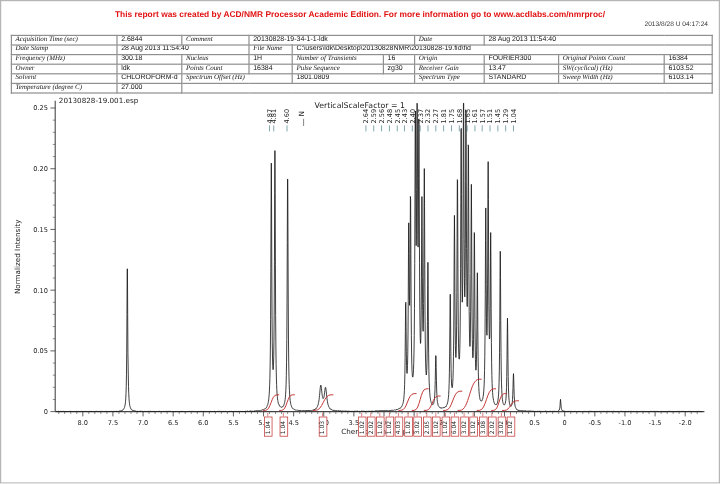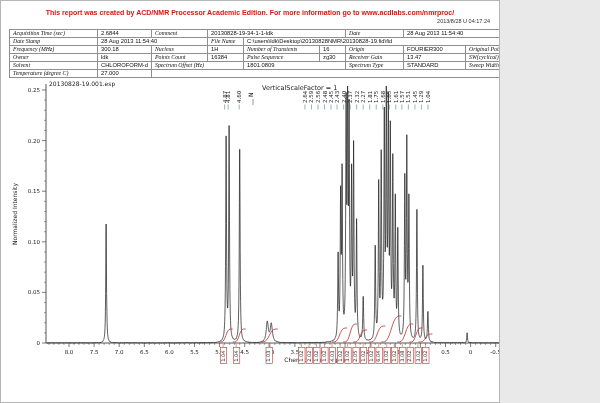--- a/index.html
+++ b/index.html
@@ -1,16 +1,16 @@
 <!DOCTYPE html>
 <html><head>
 <meta charset="utf-8">
 <style>
   html,body{margin:0;padding:0;background:#e9e9e9;}
-  .page{position:relative;width:500px;height:403px;background:#ffffff;border:1px solid #b5b5b5;
+  .page{position:relative;width:600px;height:403px;background:#ffffff;border:1px solid #b5b5b5;
         box-sizing:border-box;overflow:hidden;font-family:"Liberation Sans",sans-serif;}
   .banner{position:absolute;top:8px;left:0;width:100%;text-align:center;
           font-size:7px;font-weight:bold;color:#e11212;}
   .ts{position:absolute;top:17px;right:9px;font-size:5.5px;color:#333;}
   table.meta{position:absolute;left:8px;top:28px;width:584px;border-collapse:collapse;table-layout:fixed;}
   table.meta td{border:1px solid #8f8f8f;padding:0 1px 0 3px;height:7px;line-height:7px;
        font-size:5.8px;white-space:nowrap;overflow:hidden;color:#111;}
   td.ml{font-family:"Liberation Serif",serif;font-style:italic;}
   td.mv{font-family:"Liberation Sans",sans-serif;}
   td.me{border-top:none;border-right:none;border-bottom:none;}

